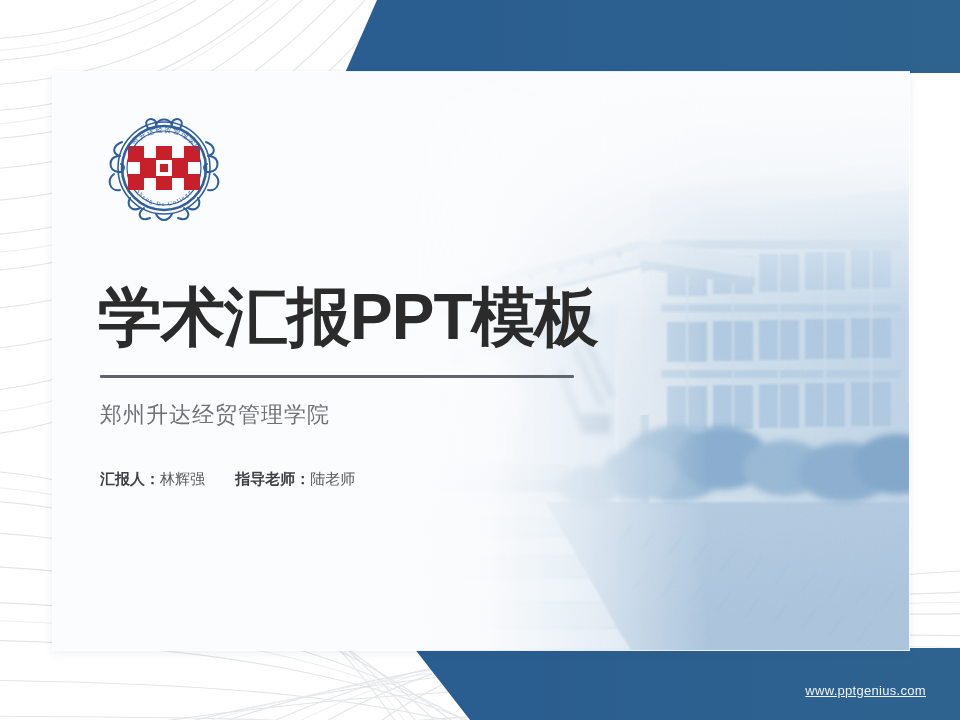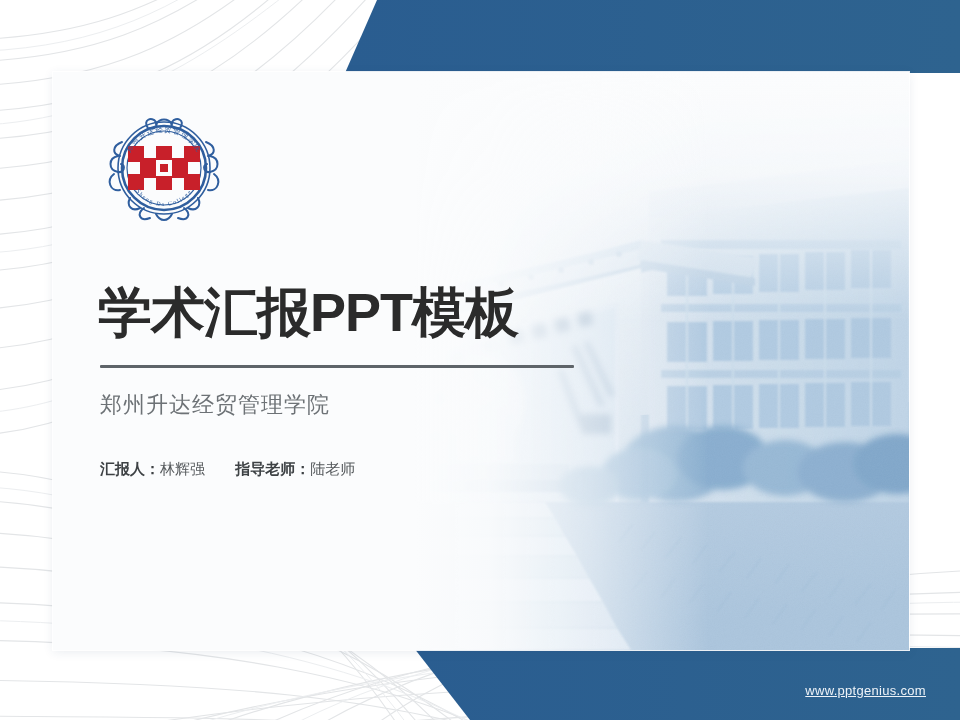--- a/index.html
+++ b/index.html
@@ -58,21 +58,21 @@
   .logo svg{display:block;}
 
   
   .textblock{position:absolute;left:45px;top:212px;z-index:6;}
 
   .year{
     font-size:54px;font-weight:bold;letter-spacing:-1px;
     color:#2c5f95;line-height:1.0;margin:0 0 6px 0;white-space:nowrap;
   }
   .maintitle{
-    font-size:54px;font-weight:bold;letter-spacing:-1px;
+    font-size:64px;font-weight:bold;letter-spacing:-1px;
     color:#2b2b2b;line-height:1.05;margin:0;white-space:nowrap;
   }
   .divider{
     width:474px;height:3px;background:#5e6469;margin:24px 0 0 2px;
     border-radius:1px;
   }
   .school{
     font-size:22px;color:#6d7276;margin:22px 0 0 2px;
     letter-spacing:1px;white-space:nowrap;font-weight:normal;
   }

